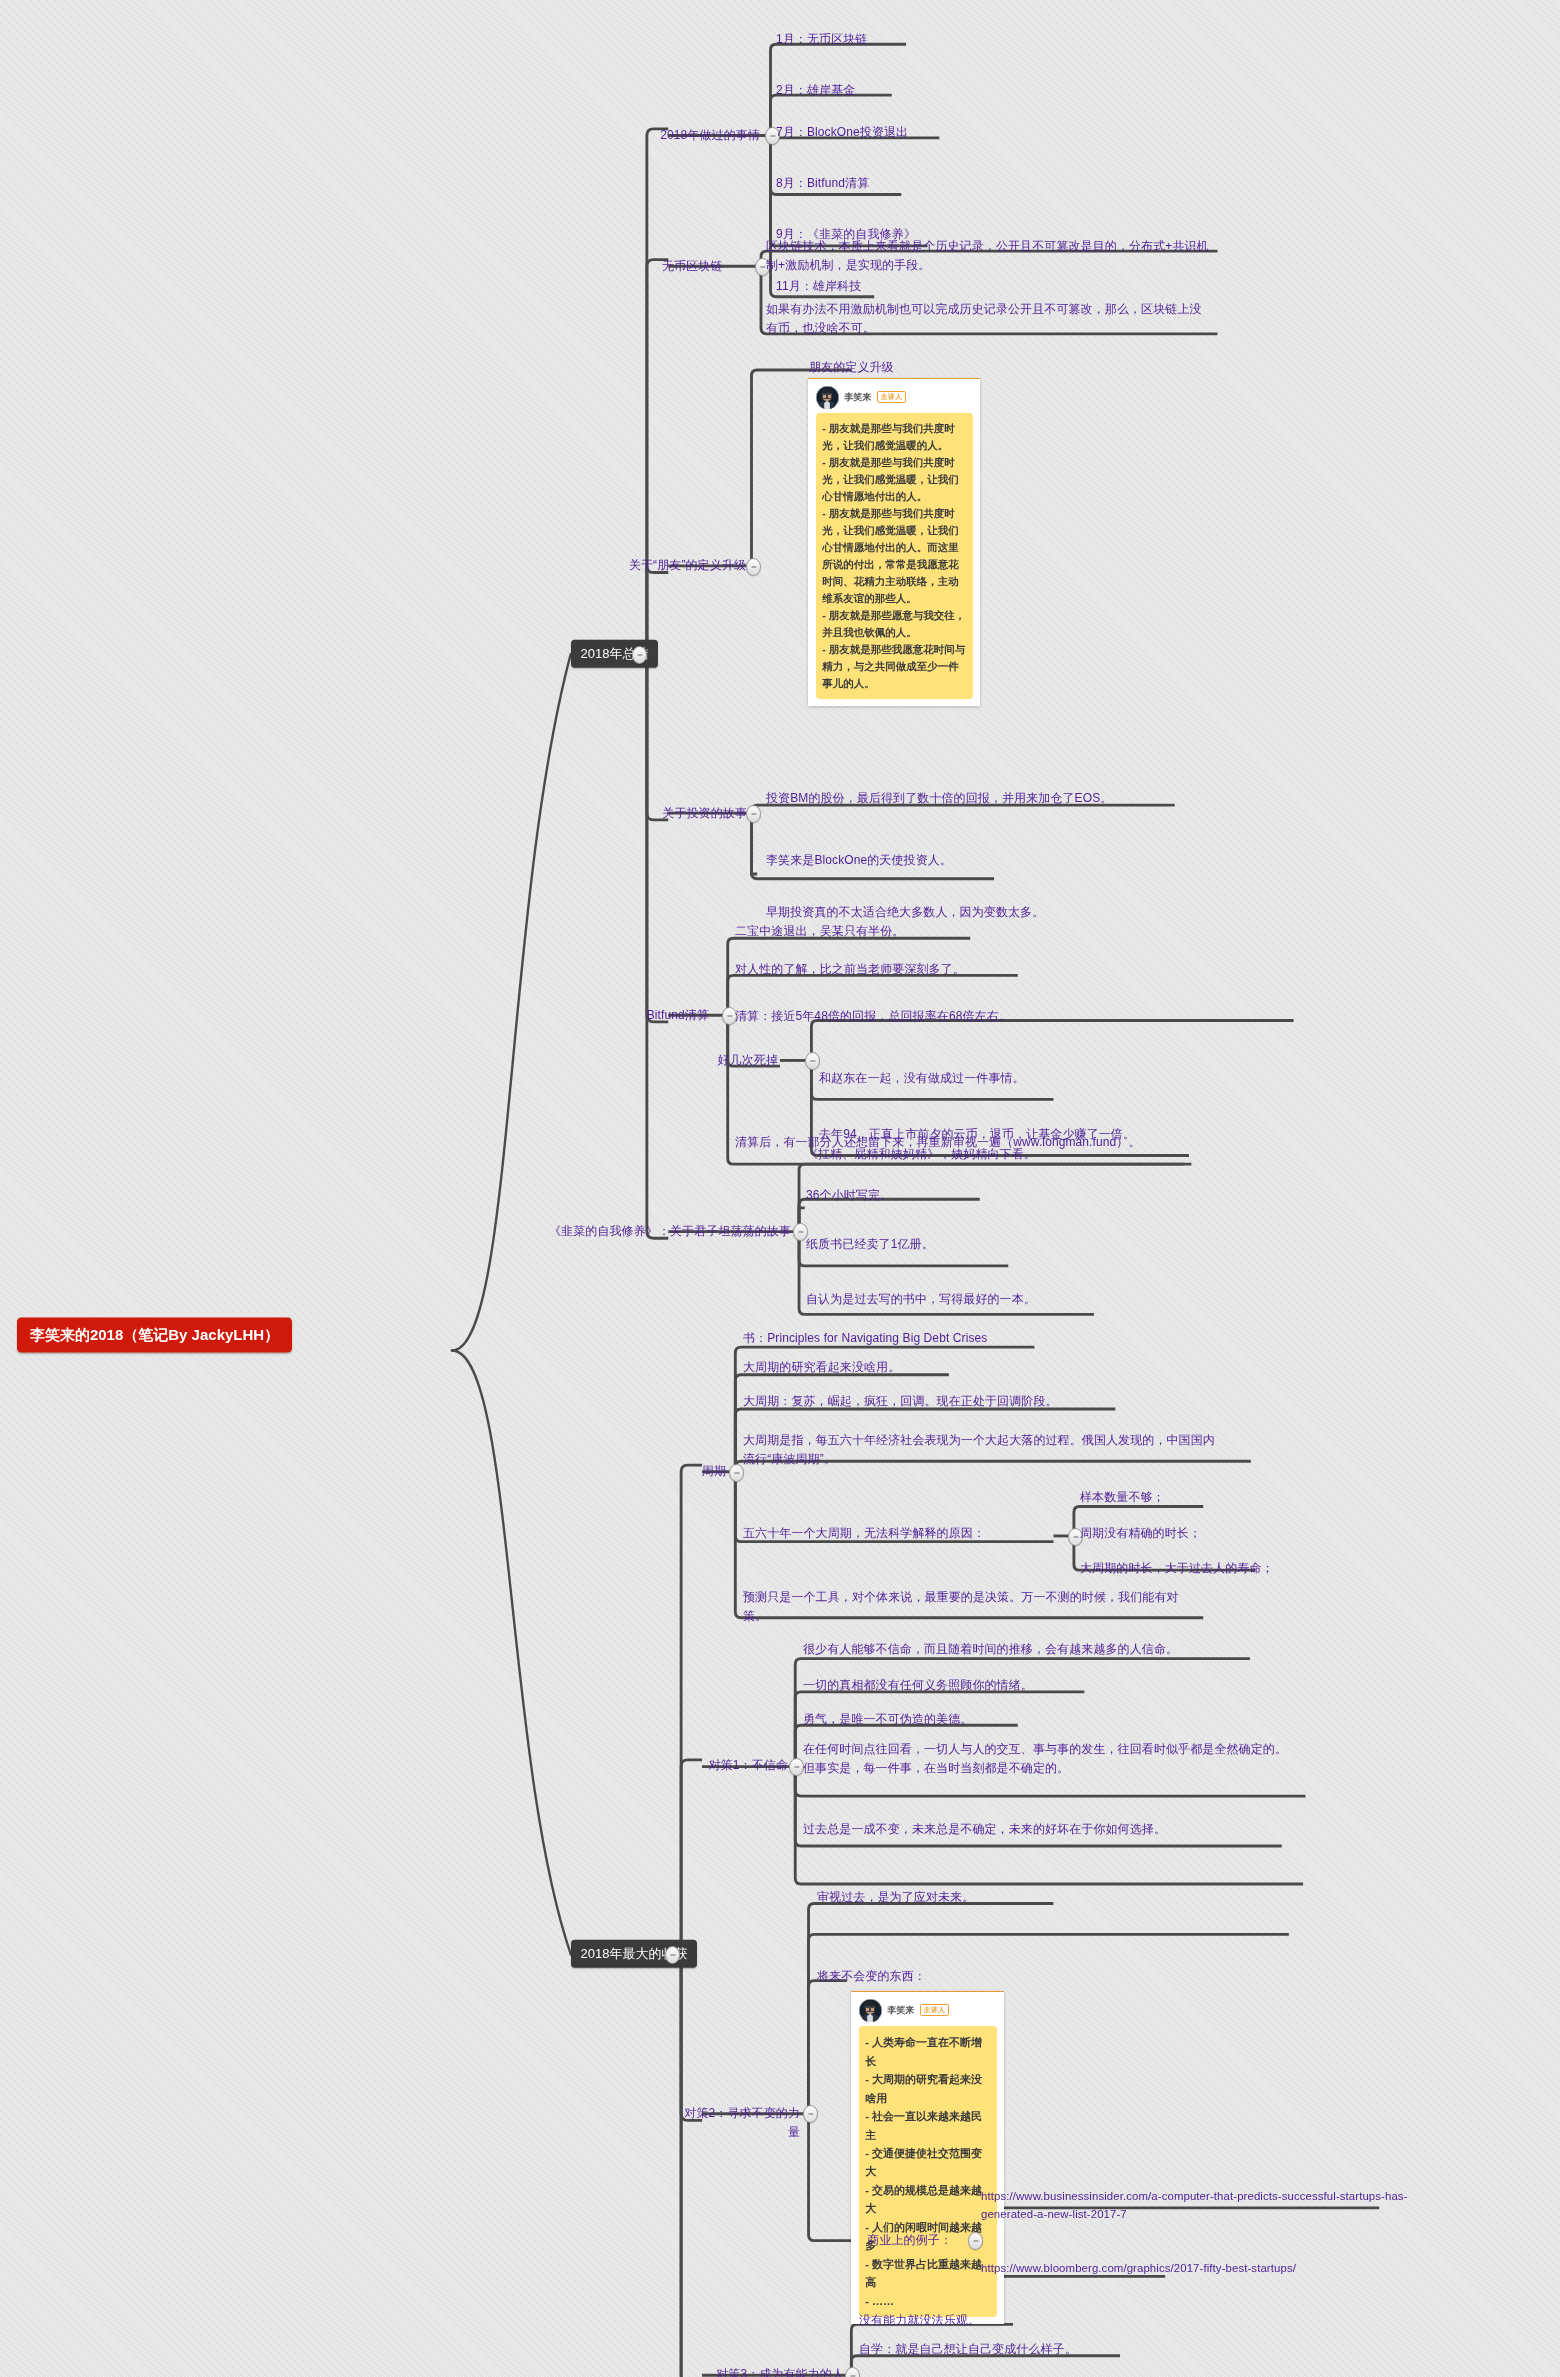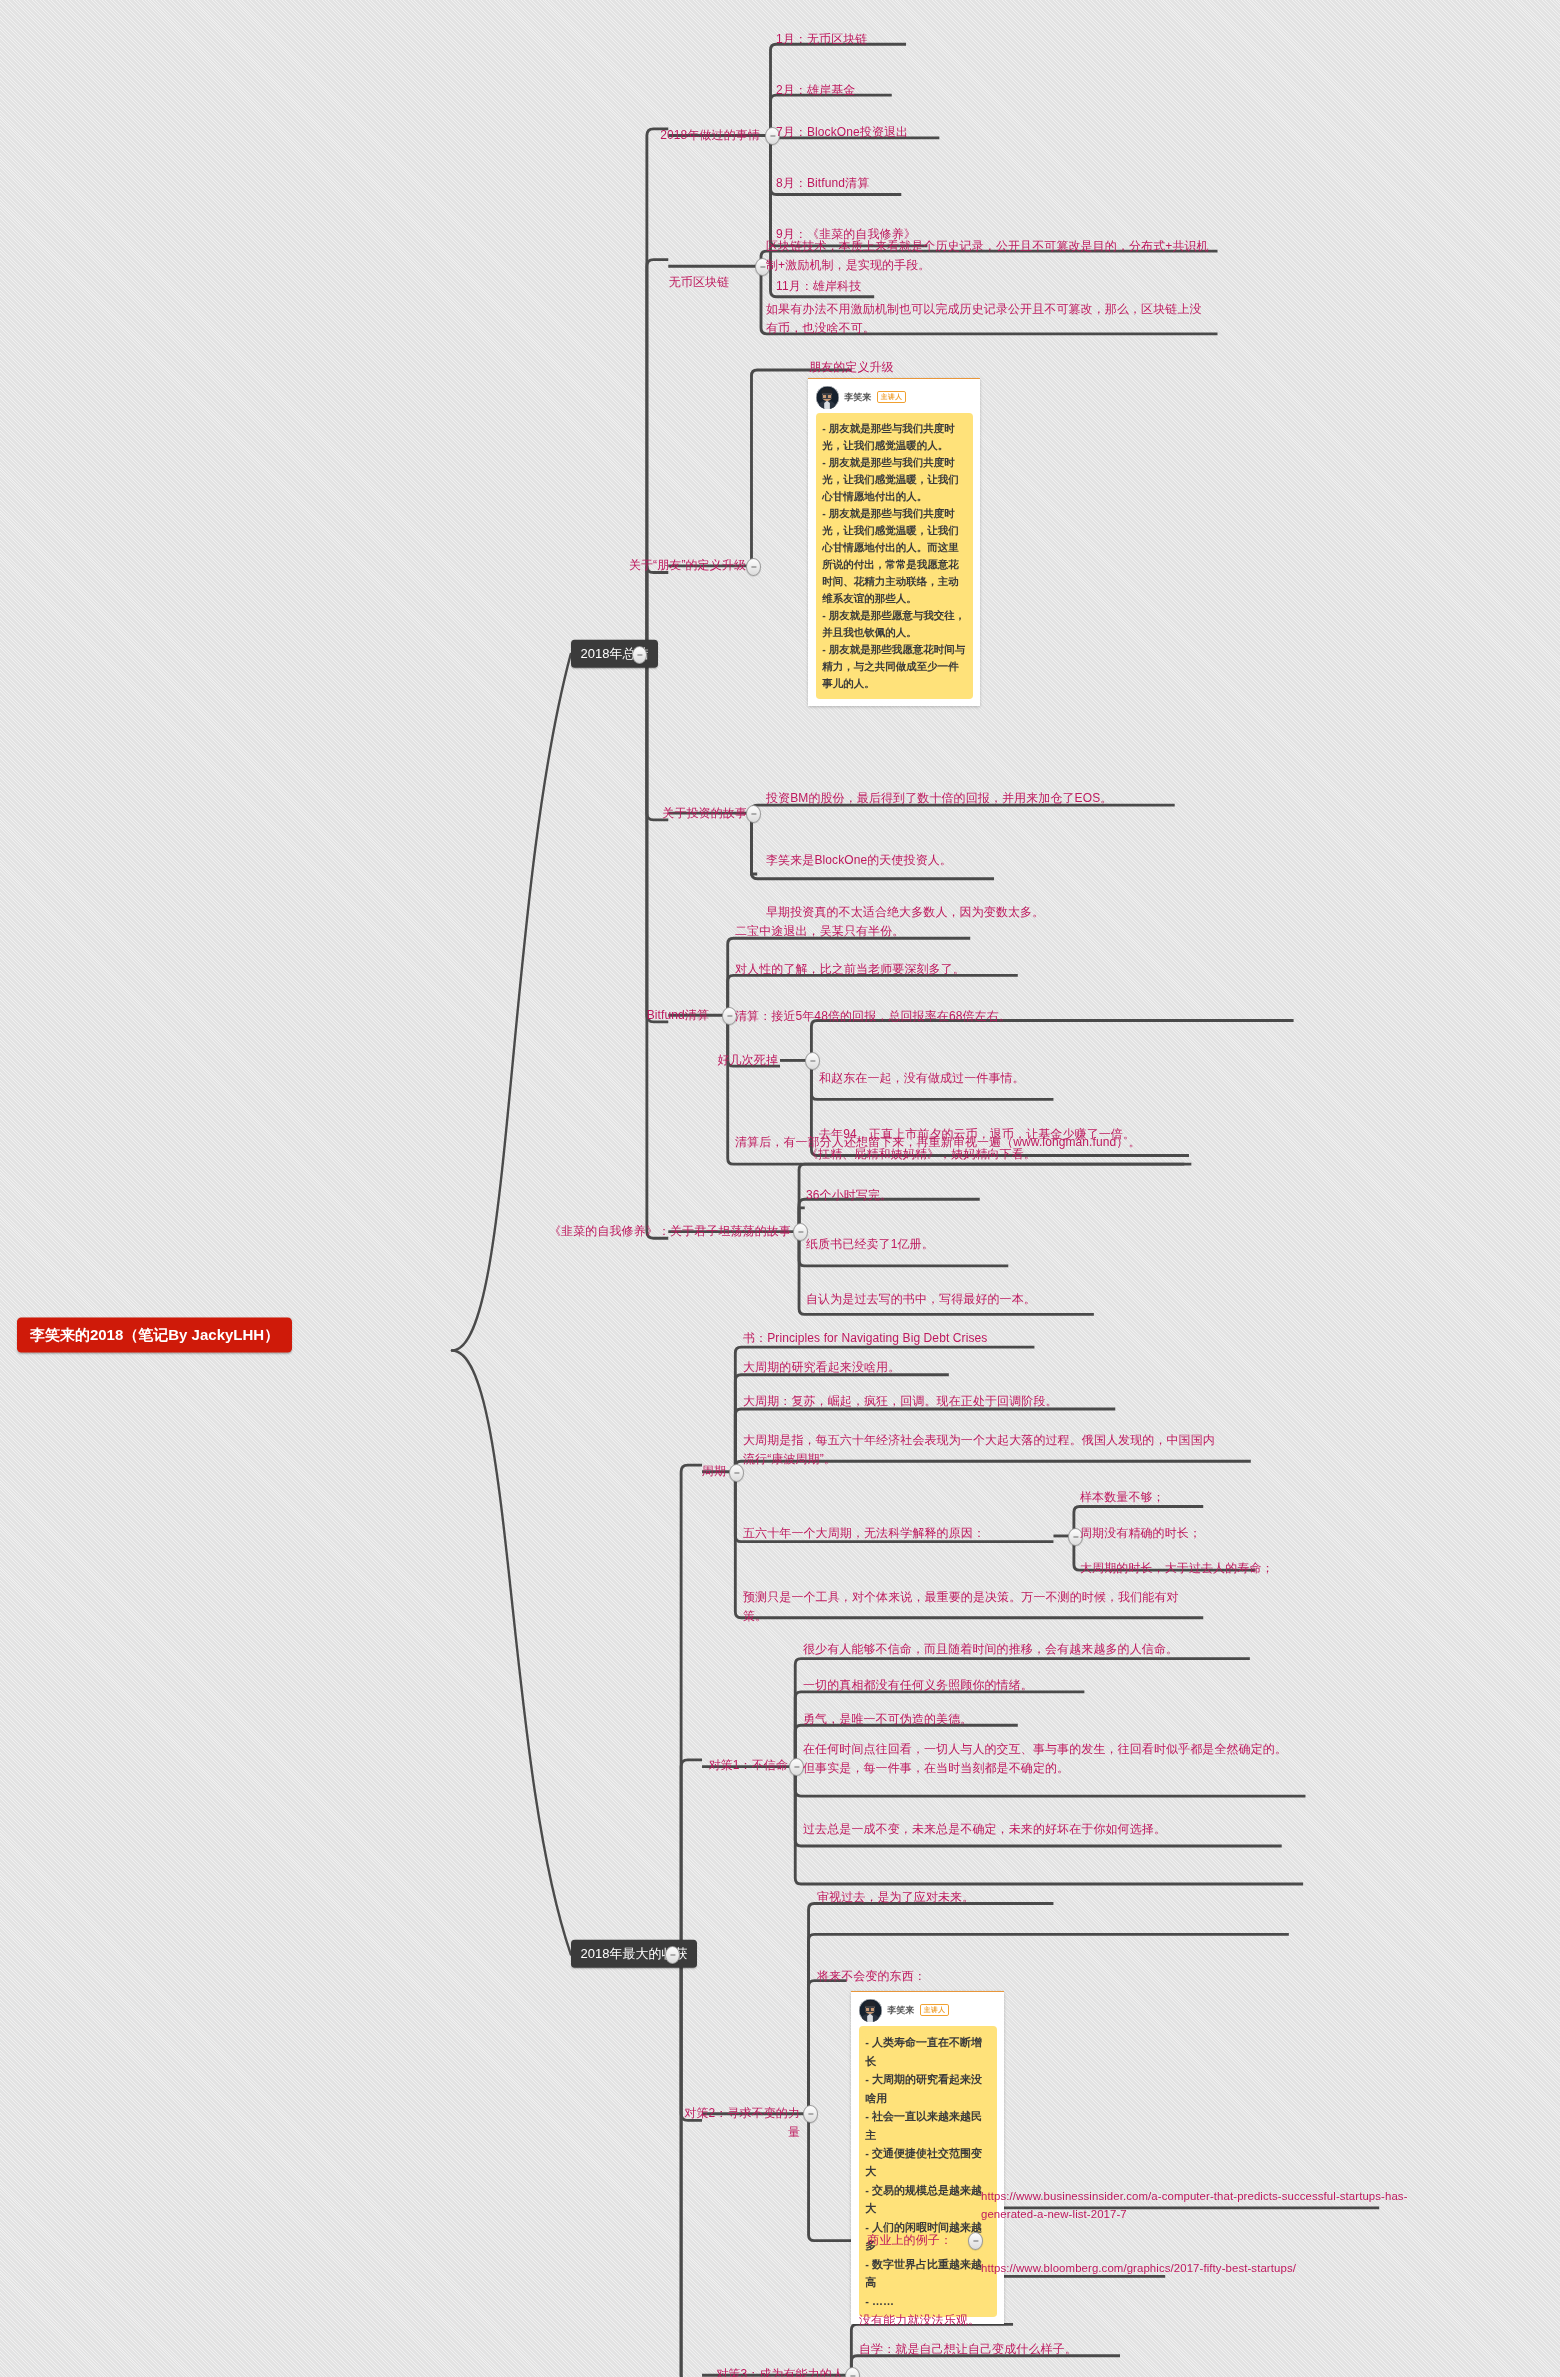--- a/index.html
+++ b/index.html
@@ -7,21 +7,21 @@
   body{
     width:1561px;height:2623px;
     background:#e3e3e3;
     background-image:repeating-linear-gradient(45deg,rgba(255,255,255,.45) 0 0.5px,rgba(0,0,0,0) 0.5px 1.9px);
     font-family:"Liberation Sans","DejaVu Sans",sans-serif;
     color:#3a3a3a;position:relative;overflow:hidden;
   }
   #canvas{position:absolute;left:0;top:0;width:1561px;height:2623px;}
   svg#wires{position:absolute;left:0;top:0;width:1561px;height:2623px;pointer-events:none;}
   .node{position:absolute;line-height:1.55;letter-spacing:0.1px;}
-  .lbl{font-size:12px;color:#be185d;white-space:pre-wrap;}
+  .lbl{font-size:12px;color:#4c1d95;white-space:pre-wrap;}
   .lbl.w3{width:376px;}
 
   
   .root{
     position:absolute;background:#cf1a09;color:#fff;border-radius:4.3px;
     font-size:15px;font-weight:700;padding:8px 13.3px;white-space:nowrap;
     box-shadow:0 1px 1.9px rgba(0,0,0,.25);
   }
   
   .pill{
@@ -187,21 +187,21 @@
 
   <div class="node lbl" style="left:632px;top:126px;width:128px;text-align:right;">2018年做过的事情</div>
   <div class="handle" style="left:765px;top:127px;"></div>
   <div class="node lbl" style="left:776px;top:29.5px;">1月：无币区块链</div>
   <div class="node lbl" style="left:776px;top:81px;">2月：雄岸基金</div>
   <div class="node lbl" style="left:776px;top:123px;">7月：BlockOne投资退出</div>
   <div class="node lbl" style="left:776px;top:174px;">8月：Bitfund清算</div>
   <div class="node lbl" style="left:776px;top:225px;">9月：《韭菜的自我修养》</div>
   <div class="node lbl" style="left:776px;top:277px;">11月：雄岸科技</div>
 
-  <div class="node lbl" style="left:642px;top:257px;width:114px;text-align:center;margin-top:16px;">无币区块链</div>
+  <div class="node lbl" style="left:662px;top:257px;width:114px;text-align:left;">无币区块链</div>
   <div class="handle" style="left:755px;top:258px;"></div>
   <div class="node lbl w3" style="left:766px;top:237px;width:447px;">区块链技术，本质上来看就是个历史记录，公开且不可篡改是目的，分布式+共识机制+激励机制，是实现的手段。</div>
   <div class="node lbl w3" style="left:766px;top:300px;width:447px;">如果有办法不用激励机制也可以完成历史记录公开且不可篡改，那么，区块链上没有币，也没啥不可。</div>
 
   <div class="node lbl" style="left:523px;top:556px;width:223px;text-align:right;">关于“朋友”的定义升级</div>
   <div class="handle" style="left:746px;top:558px;"></div>
   <div class="node lbl" style="left:809px;top:358px;">朋友的定义升级</div>
 
   <div class="card" style="left:808px;top:378px;width:157px;">
     <div class="card-head">

